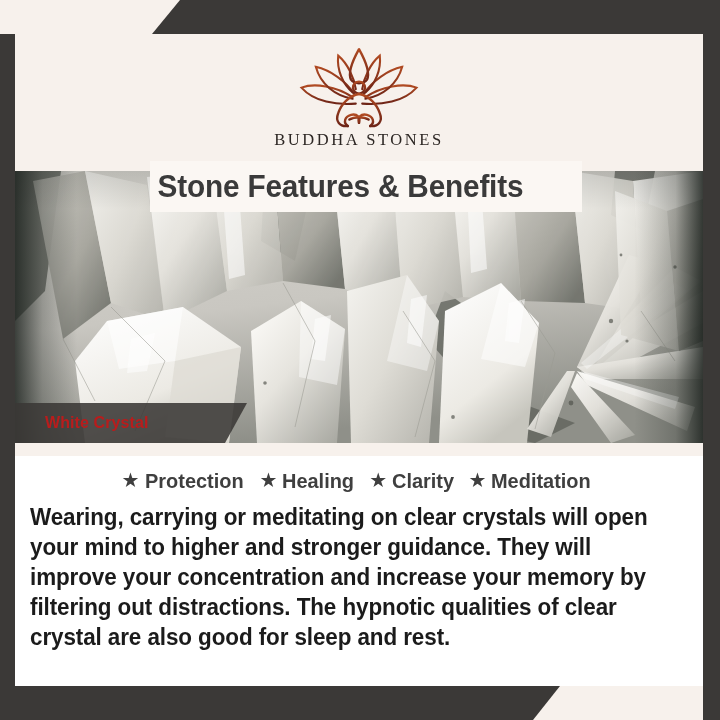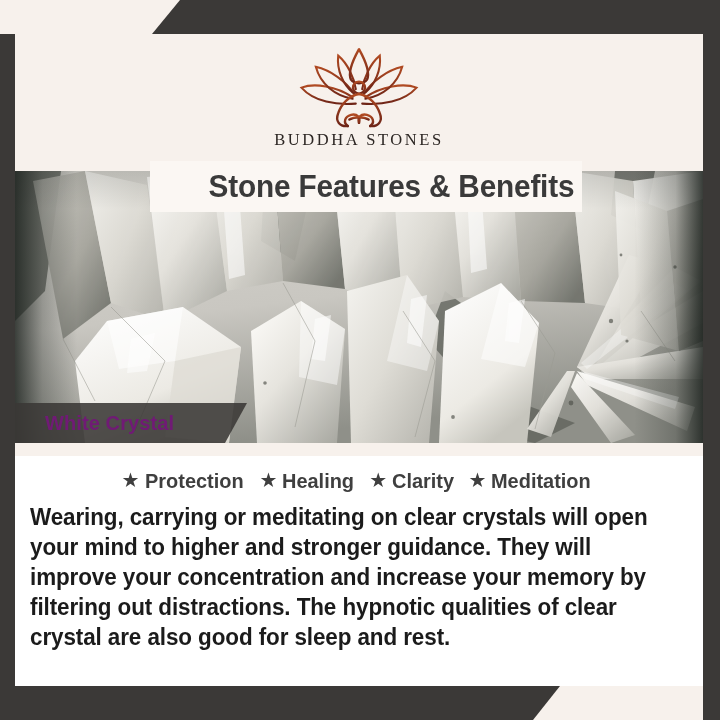--- a/index.html
+++ b/index.html
@@ -100,21 +100,21 @@
   
   .title-band {
     position: absolute;
     left: 135px;
     top: 127px;
     width: 432px;
     height: 51px;
     background: #fbf7f3;
     display: flex;
     align-items: center;
-    justify-content: flex-end;
+    justify-content: flex-start;
     z-index: 4;
   }
   .title-text {
     font-family: "Liberation Sans Narrow", "Liberation Sans", sans-serif;
     font-weight: bold;
     font-size: 31px;
     letter-spacing: -0.2px;
     color: #3a3a3a;
     transform: scaleX(0.96);
     white-space: nowrap;
@@ -152,22 +152,22 @@
     bottom: 0;
     height: 40px;
     width: 232px;
     background: rgba(58,56,54,0.88);
     clip-path: polygon(0 0, 232px 0, 210px 40px, 0 40px);
     display: flex;
     align-items: center;
     z-index: 3;
   }
   .stone-banner-label {
-    color: #701a75;
-    font-size: 20px;
+    color: #b91c1c;
+    font-size: 16px;
     font-weight: bold;
     letter-spacing: 0.1px;
     padding-left: 30px;
     white-space: nowrap;
   }
 
   
   .content {
     position: relative;
     width: 688px;

